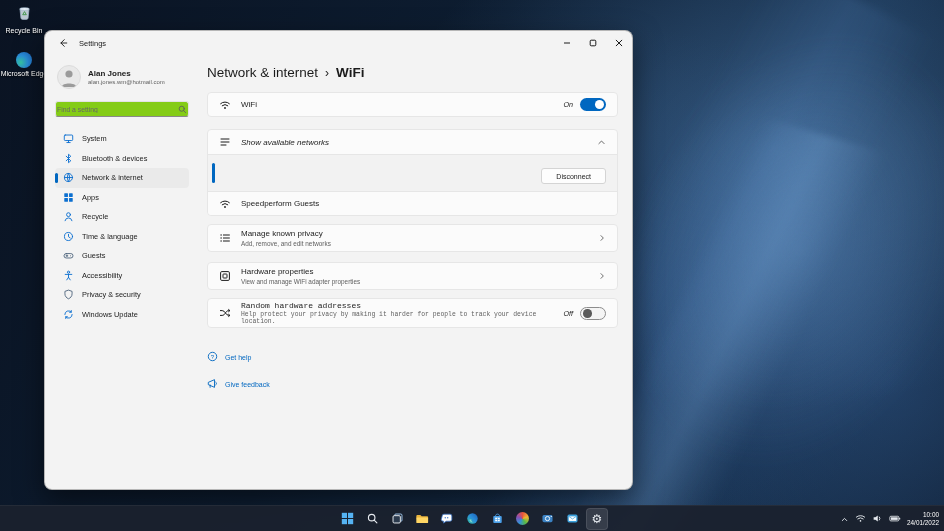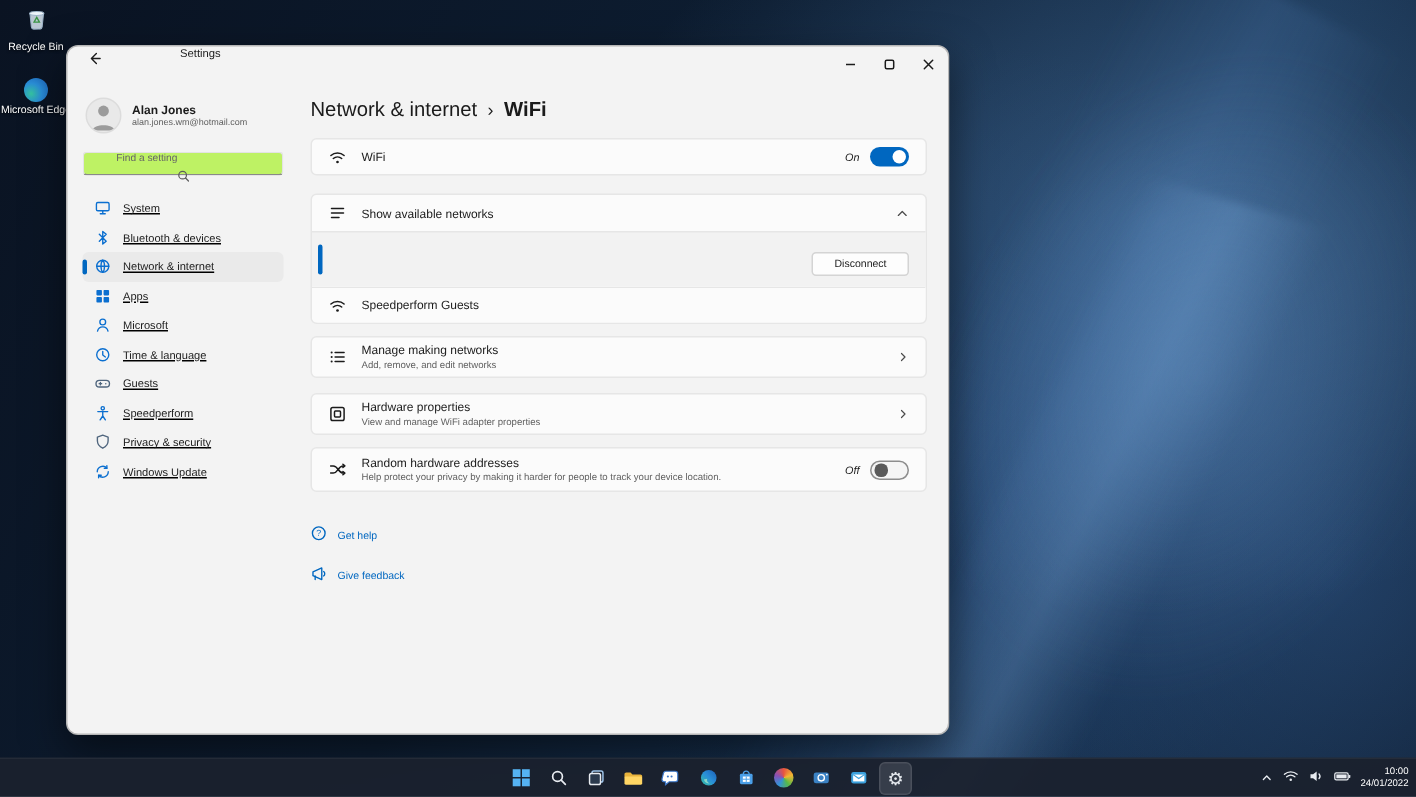--- a/index.html
+++ b/index.html
@@ -30,41 +30,41 @@
   .dicon { position:absolute; width:52px; display:flex; flex-direction:column; align-items:center; gap:2px; cursor:default; }
   .dicon .dlabel { font-size:7px; color:#fff; text-align:center; line-height:8px;
     text-shadow:0 1px 2px rgba(0,0,0,.85); }
   .edge-circle { width:16px; height:16px; border-radius:50%;
     background:radial-gradient(circle at 30% 65%, #35c3a2 0%, #2a8fd8 45%, #1b5fb8 100%); }
 
   
   .window { position:absolute; left:44px; top:30px; width:589px; height:460px;
     background:#f3f3f3; border:1px solid rgba(0,0,0,.25); border-radius:8px;
     box-shadow:0 10px 28px rgba(0,0,0,.5); overflow:hidden; }
-  .titlebar { height:24px; display:flex; align-items:flex-start; padding-left:10px;gap:41px; }
+  .titlebar { height:24px; display:flex; align-items:center; padding-left:10px; }
   .back-btn { width:16px; height:16px; display:flex; align-items:center; justify-content:center; border-radius:3px; }
   .tb-title { font-size:7.5px; color:#1b1b1b; margin-left:8px; }
   .win-controls { margin-left:auto; display:flex; height:100%; }
   .win-btn { width:26px; height:100%; display:flex; align-items:center; justify-content:center; }
 
   .win-body { display:flex; height:calc(100% - 24px); }
 
   
   .sidebar { width:150px; padding:8px 6px 0 10px; flex:none; }
   .userrow { display:flex; align-items:center; gap:7px; padding:2px 2px; }
   .avatar { width:24px; height:24px; border-radius:50%; background:#e9e9e9; overflow:hidden;
     display:flex; align-items:flex-end; justify-content:center; border:1px solid #dcdcdc; }
   .uname { font-size:8px; font-weight:bold; color:#1b1b1b; }
   .uemail { font-size:6px; color:#5f5f5f; margin-top:1px; }
-  .searchbox { margin-top:10px; height:16px; background:#bef264; border:1px solid #e3e3e3;
-    border-bottom:1px solid #898989; border-radius:3px; display:flex; align-items:center; padding:0 1px;flex-direction:column; }
+  .searchbox { margin-top:10px; height:16px; background:#84cc16; border:1px solid #e3e3e3;
+    border-bottom:1px solid #898989; border-radius:3px; display:flex; align-items:center; padding:0 1px; }
   .searchbox input { border:0; outline:0; flex:1; font-size:6.8px; color:#1b1b1b; background:transparent; min-width:0;
     font-family:"Liberation Sans","DejaVu Sans",sans-serif; }
   .searchbox input::placeholder { color:#666; }
-  .nav { margin-top:12px;text-decoration:underline; }
+  .nav { margin-top:12px; }
   .nav-item { position:relative; height:19.5px; display:flex; align-items:center; gap:8px;
     padding:0 8px; border-radius:4px; cursor:default; }
   .nav-item.selected { background:#eaeaea; }
   .nav-item.selected::before { content:""; position:absolute; left:0; top:5px; bottom:5px;
     width:3px; border-radius:2px; background:#0067c0; }
   .nav-label { font-size:7.4px; color:#1b1b1b; white-space:nowrap; }
   .ni { width:11px; height:11px; flex:none; display:flex; }
 
   
   .content { flex:1; padding:10px 14px 0 12px; }
@@ -84,21 +84,21 @@
 
   .toggle { width:26px; height:13px; border-radius:8px; position:relative; display:inline-block; cursor:default; }
   .toggle.on { background:#0067c0; }
   .toggle.on::after { content:""; position:absolute; right:2px; top:2px; width:9px; height:9px; border-radius:50%; background:#fff; }
   .toggle.off { background:#f5f5f5; border:1px solid #8d8d8d; }
   .toggle.off::after { content:""; position:absolute; left:2px; top:1.5px; width:8.5px; height:8.5px; border-radius:50%; background:#5a5a5a; }
 
   .wifi-card { height:25px; padding:0 11px; }
   .gap12 { height:12px; } .gap8 { height:8px; } .gap10 { height:10px; }
 
-  .avail-header { height:24px; padding:0 11px; }
+  .avail-header { height:24px; padding:0 11px;font-style:italic; }
   .connected-block { position:relative; background:#f2f2f2; border-top:1px solid #e6e6e6; padding:7px 11px 7px 14px; }
   .connected-block::before { content:""; position:absolute; left:4px; top:8px; bottom:8px; width:3px;
     border-radius:2px; background:#0067c0; }
   .disc-row { display:flex; justify-content:flex-end; margin-top:6px; }
   .disc-btn { font-size:7px; color:#1b1b1b; padding:3.5px 14px; background:#fdfdfd;
     border:1px solid #d4d4d4; border-radius:3px; cursor:default;
     font-family:"Liberation Sans","DejaVu Sans",sans-serif; }
   .guest-row { height:24px; padding:0 11px; border-top:1px solid #e6e6e6;
     border-radius:0 0 4px 4px; background:#fbfbfb; }
 
@@ -247,21 +247,21 @@
             <span class="nav-label">Apps</span>
           </div>
 
           <div class="nav-item">
             <span class="ni">
               <svg viewBox="0 0 12 12" width="11" height="11" fill="none" stroke="#0b6fd0" stroke-width="1" stroke-linecap="round">
                 <circle cx="6" cy="4" r="2.1"></circle>
                   <path d="M2.2 10.6a3.9 3.9 0 0 1 7.6 0"></path>
               </svg>
               </span>
-            <span class="nav-label">Microsoft</span>
+            <span class="nav-label">Recycle</span>
           </div>
 
           <div class="nav-item">
             <span class="ni">
               <svg viewBox="0 0 12 12" width="11" height="11" fill="none" stroke="#0b6fd0" stroke-width="1" stroke-linecap="round" stroke-linejoin="round">
                 <circle cx="6" cy="6" r="4.4"></circle>
                   <path d="M6 3.6v2.6l1.9 1.4"></path>
               </svg>
               </span>
             <span class="nav-label">Time &amp; language</span>
@@ -278,21 +278,21 @@
             <span class="nav-label">Guests</span>
           </div>
 
           <div class="nav-item">
             <span class="ni">
               <svg viewBox="0 0 12 12" width="11" height="11" fill="none" stroke="#0b6fd0" stroke-width="1" stroke-linecap="round" stroke-linejoin="round">
                 <circle cx="6" cy="2.4" r="1.2"></circle>
                   <path d="M2.4 4.8h7.2M6 4.8v3.2M6 8l-1.9 2.8M6 8l1.9 2.8"></path>
               </svg>
               </span>
-            <span class="nav-label">Speedperform</span>
+            <span class="nav-label">Accessibility</span>
           </div>
 
           <div class="nav-item">
             <span class="ni">
               <svg viewBox="0 0 12 12" width="11" height="11" fill="none" stroke="#50667e" stroke-width="1" stroke-linejoin="round">
                 <path d="M6 1.2l3.9 1.4v2.7c0 2.7-1.7 4.4-3.9 5.4-2.2-1-3.9-2.7-3.9-5.4V2.6z"></path>
               </svg>
               </span>
             <span class="nav-label">Privacy &amp; security</span>
           </div>
@@ -373,21 +373,21 @@
           <div class="card nav-card rowflex">
             <span class="cicon">
               <svg viewBox="0 0 12 12" width="12" height="12" fill="none" stroke="#1b1b1b" stroke-width="1" stroke-linecap="round">
                 <circle cx="2.1" cy="3" r=".7" fill="#1b1b1b" stroke="none"></circle>
                   <circle cx="2.1" cy="6" r=".7" fill="#1b1b1b" stroke="none"></circle>
                   <circle cx="2.1" cy="9" r=".7" fill="#1b1b1b" stroke="none"></circle>
                 <path d="M4.4 3h6M4.4 6h6M4.4 9h6"></path>
               </svg>
               </span>
             <span>
-              <div class="ctitle">Manage making networks</div>
+              <div class="ctitle">Manage known privacy</div>
               <div class="csub">Add, remove, and edit networks</div>
             </span>
             <span class="right">
               <svg width="8" height="8" viewBox="0 0 12 12" fill="none" stroke="#4a4a4a" stroke-width="1.2" stroke-linecap="round" stroke-linejoin="round">
                 <path d="M4.5 2.5L8 6l-3.5 3.5"></path>
               </svg>
               </span>
           </div>
 
           <div class="gap10"></div>
@@ -412,21 +412,21 @@
 
           <div class="gap8"></div>
 
           <div class="card random-card rowflex">
             <span class="cicon">
               <svg viewBox="0 0 12 12" width="12" height="12" fill="none" stroke="#1b1b1b" stroke-width="1" stroke-linecap="round" stroke-linejoin="round">
                 <path d="M1.4 3.6h1.8c3.3 0 3.3 4.8 6.6 4.8h.6M1.4 8.4h1.8c1.4 0 2.2-.9 3-2.1.8-1.2 1.6-2.7 3.6-2.7h.6"></path>
                 <path d="M9.6 2.5l1.3 1.1-1.3 1.1M9.6 7.3l1.3 1.1-1.3 1.1"></path>
               </svg>
               </span>
-            <span style="max-width:300px;">
+            <span style="max-width:300px;font-family:Liberation Mono, monospace;">
               <div class="ctitle">Random hardware addresses</div>
               <div class="csub">Help protect your privacy by making it harder for people to track your device location.</div>
             </span>
             <span class="right">
               <span class="state-label">Off</span>
               <span class="toggle off"></span>
             </span>
           </div>
 
         </div>

